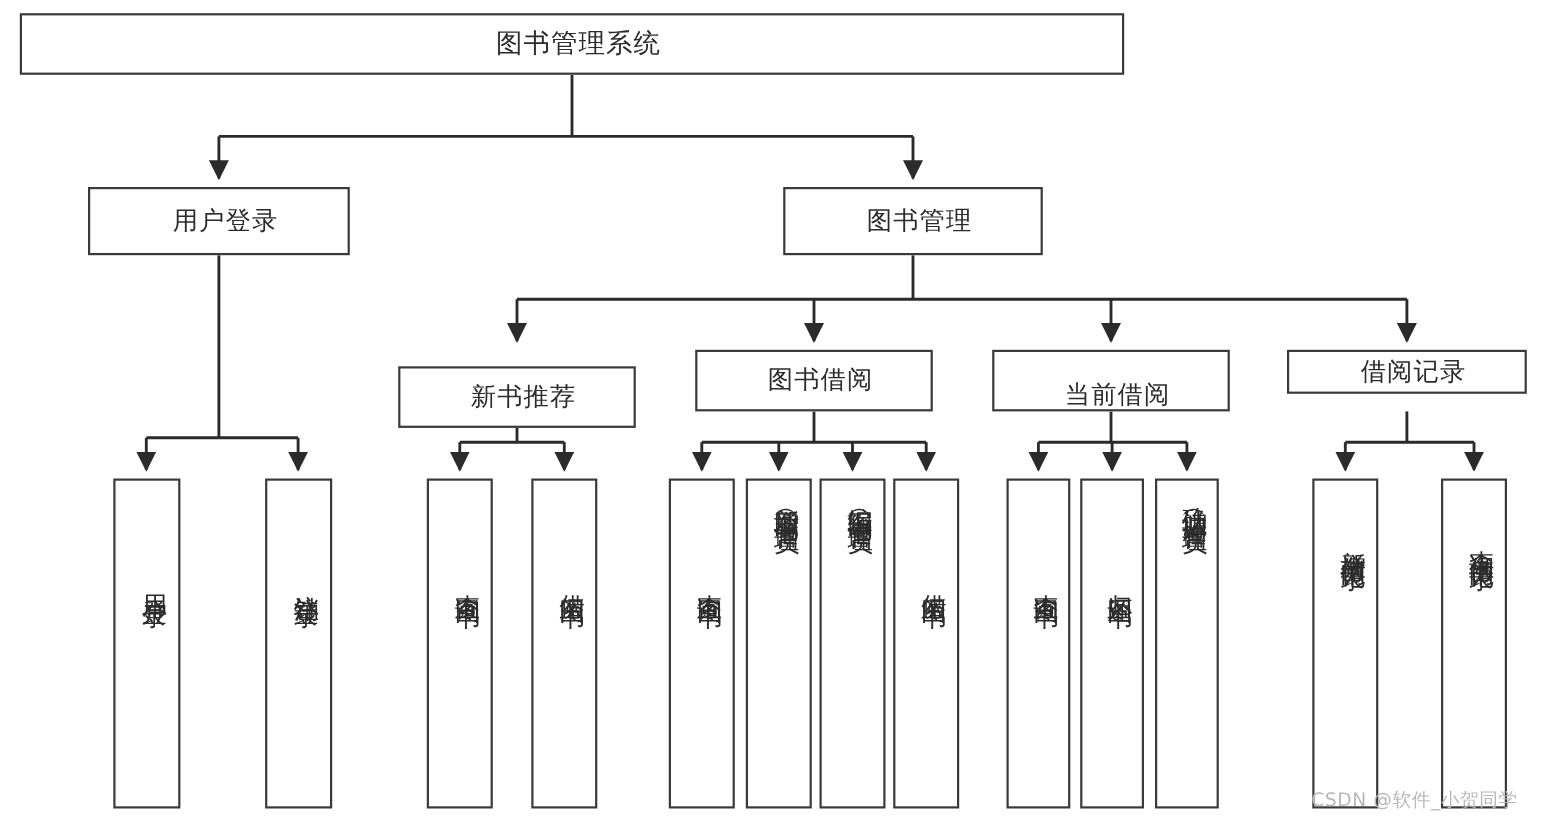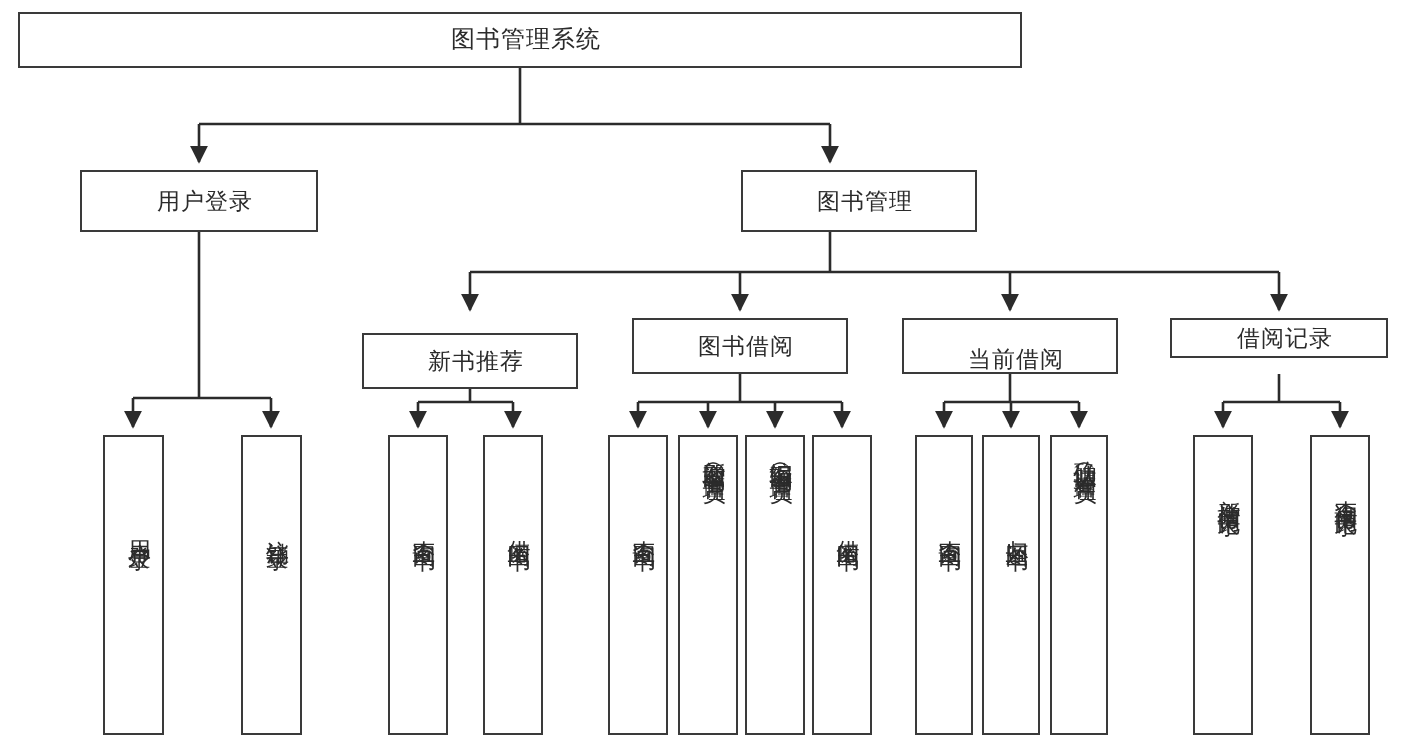--- a/index.html
+++ b/index.html
@@ -121,21 +121,21 @@
     </g>
   </svg>
 
   <div class="node horiz root" style="left: 18px; top: 12px; width: 1004px; height: 56px;">
     <span class="label">图书管理系统</span>
   </div>
 
   <div class="node horiz" style="left: 80px; top: 170px; width: 238px; height: 62px;">
     <span class="label">用户登录</span>
   </div>
-  <div class="node horiz" style="left: 712px; top: 170px; width: 236px; height: 62px; margin-left: 29px;">
+  <div class="node horiz" style="left: 712px; top: 170px; width: 236px; height: 62px;">
     <span class="label">图书管理</span>
   </div>
 
   <div class="node horiz" style="left: 362px; top: 333px; width: 216px; height: 56px;">
     <span class="label">新书推荐</span>
   </div>
   <div class="node horiz" style="left: 632px; top: 318px; width: 216px; height: 56px; align-items: center;">
     <span class="label">图书借阅</span>
   </div>
   <div class="node horiz" style="left: 902px; top: 318px; width: 216px; height: 56px; align-items: flex-end;">
@@ -178,13 +178,14 @@
   <div class="node vert" style="left: 1050px; top: 435px; width: 58px; height: 300px;">
     <span class="label" style="margin-top: 6px;">确认归还（管理员）</span>
   </div>
   <div class="node vert" style="left: 1193px; top: 435px; width: 60px; height: 300px;">
     <span class="label" style="margin-top: 45px;">新增借阅记录</span>
   </div>
   <div class="node vert" style="left: 1310px; top: 435px; width: 60px; height: 300px;">
     <span class="label" style="margin-top: 45px;">查询借阅记录</span>
   </div>
 
+  <div class="watermark" style="left: 1192px; top: 716px;">CSDN @软件_小贺同学</div>
 </div>
 
 </body></html>

